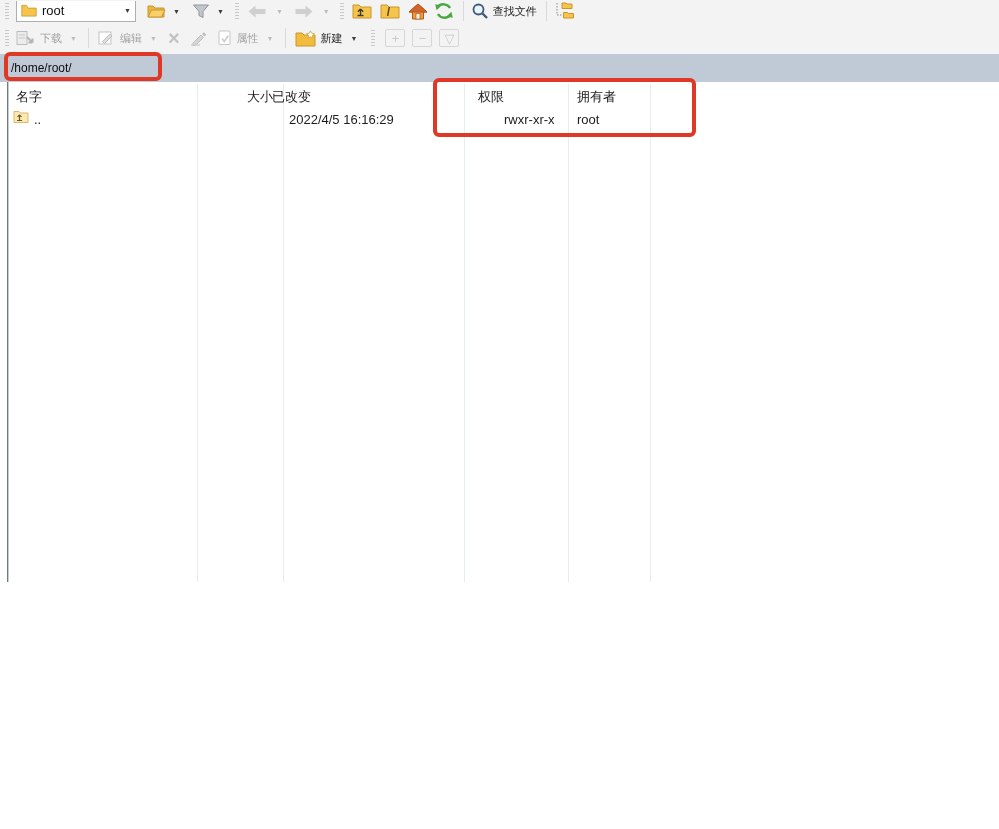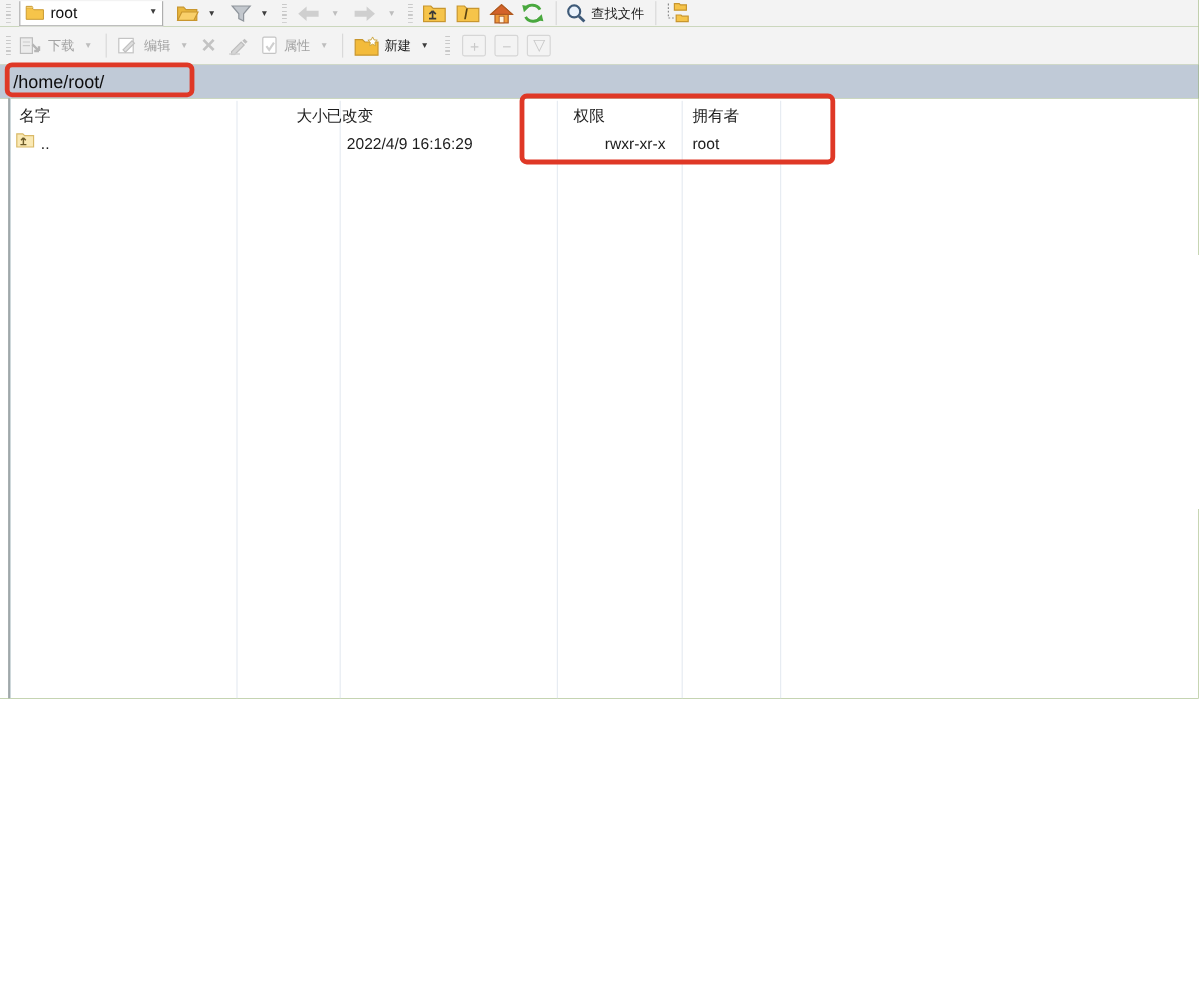--- a/index.html
+++ b/index.html
@@ -1,18 +1,18 @@
 <!DOCTYPE html>
 <html><head>
 <meta charset="utf-8">
 <style>
   * { margin:0; padding:0; box-sizing:border-box; }
   html,body { width:999px; height:829px; overflow:hidden; background:#fff;
               font-family:"Liberation Sans","DejaVu Sans",sans-serif; }
-  #screen { position:relative; width:999px; height:582px; background:#4d7c0f; overflow:hidden; }
+  #screen { position:relative; width:999px; height:582px; background:#bef264; overflow:hidden; }
 
   
   .toolbar { position:absolute; left:0; right:0; background:#f3f3f3; display:flex; align-items:center; }
   #toolbar-main { top:0; height:22px; }
   #toolbar-commands { top:22px; height:32px; }
   .grip { width:4px; height:16px; flex:0 0 auto;
           background-image:repeating-linear-gradient(to bottom,#c9c9c9 0 1px,transparent 1px 3px); }
   .tb-sep { width:1px; height:20px; background:#d9d9d9; flex:0 0 auto; }
   .tb-btn { display:flex; align-items:center; gap:4px; flex:0 0 auto; cursor:default; }
   .dd-arrow { font-size:7px; color:#3c3c3c; line-height:1; }
@@ -24,21 +24,21 @@
            border:1px solid #aeaeae; border-top:none; padding:0 4px; gap:5px; }
   .combo .val { font-size:13px; color:#111; flex:1; }
 
   .sq-btn { width:20px; height:18px; border:1px solid #d6d6d6; border-radius:2px; color:#c9c9c9;
             font-size:13px; display:flex; align-items:center; justify-content:center; background:#f3f3f3; }
   .x-glyph { font-size:20px; font-weight:bold; color:#c3c3c3; line-height:1; }
 
   
   #path-band { position:absolute; top:54px; left:0; right:0; height:28px; background:#c0cad7;
                display:flex; align-items:center; }
-  #path-text { font-size:15px; color:#0d0d0d; margin-left:11px; }
+  #path-text { font-size:12px; color:#0d0d0d; margin-left:11px; }
 
   
   #file-panel { position:absolute; top:82px; left:0; right:0; bottom:0; background:#fff; }
   #panel-left-border { position:absolute; left:7px; top:0; bottom:0; width:1px;
                        background:#6f7b7e; box-shadow:1px 0 0 #c3cfd3; }
   .col-line { position:absolute; top:2px; bottom:0; width:1px; background:#e7ecf2; }
   .hdr { position:absolute; top:6px; font-size:13px; color:#1c1c1c; white-space:nowrap; }
   .cell { position:absolute; top:30px; font-size:13px; color:#1c1c1c; white-space:nowrap; }
 
   
@@ -246,21 +246,21 @@
     <div class="hdr" style="left:478px">权限</div>
     <div class="hdr" style="left:577px">拥有者</div>
 
     <div>
       <svg class="cell" style="left:13px; top:28px" width="16" height="14" viewBox="0 0 16 14">
         <path d="M1 3.5 V1.5 h5 l1.5 1.5 h7.5 v9.5 H1 z" fill="#fae9b4" stroke="#d9b967"></path>
         <path d="M4 10.5 h5 M6.5 10.5 V4.8 m0 0 l-2 2 m2 -2 l2 2" stroke="#6b5a28" stroke-width="1.2" fill="none"></path>
       </svg>
       <div class="cell" style="left:34px">..</div>
       <div class="cell" style="left:197px; width:76px; text-align:right"></div>
-      <div class="cell" style="left:289px">2022/4/9 16:16:29</div>
+      <div class="cell" style="left:289px">2022/4/5 16:16:29</div>
       <div class="cell" style="left:504px">rwxr-xr-x</div>
       <div class="cell" style="left:577px">root</div>
     </div>
   </div>
 
   <div id="anno-path" class="anno-box"></div>
   <div id="anno-cols" class="anno-box"></div>
 
   <div id="anno-toolbar">
     <div id="tool-rect-pen" class="anno-tool">

